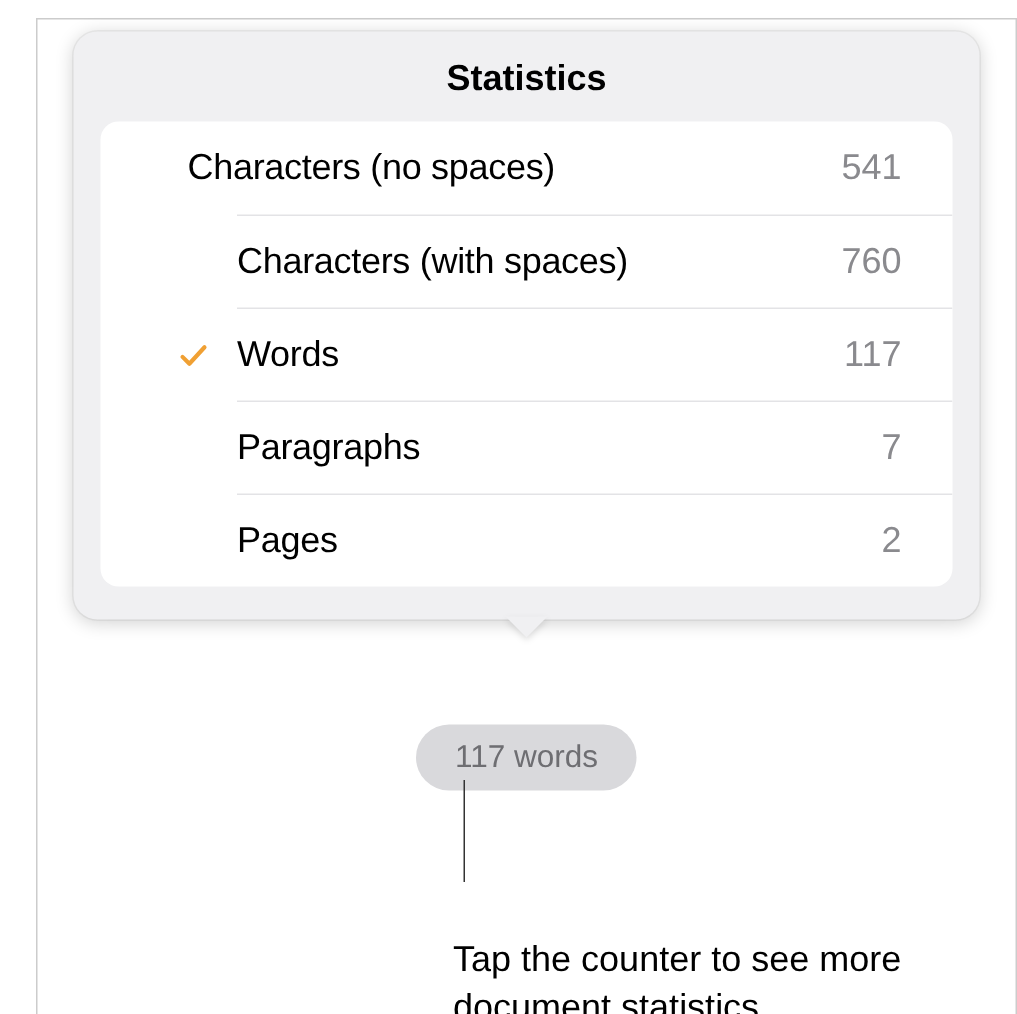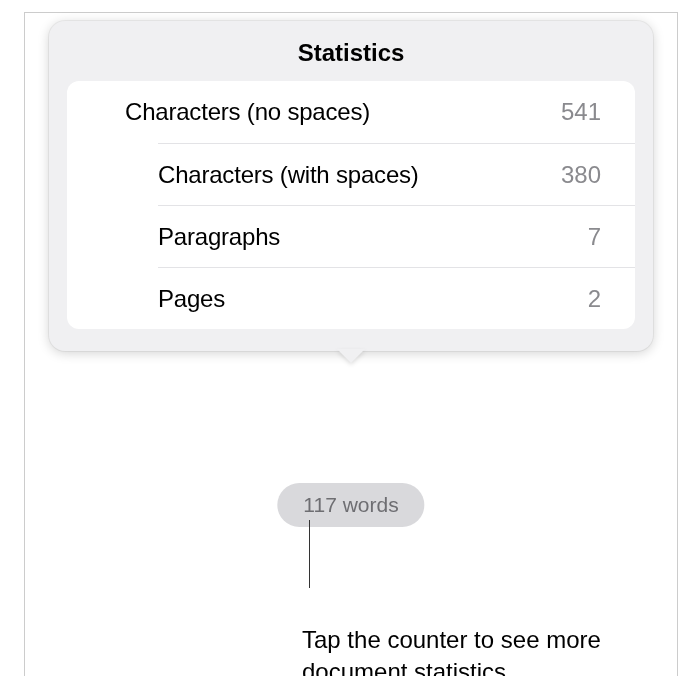--- a/index.html
+++ b/index.html
@@ -134,23 +134,32 @@
 
       <div class="stat-row">
         <span class="check-col"></span>
         <span class="stat-label">Characters (no spaces)</span>
         <span class="stat-value">541</span>
       </div>
 
       <div class="stat-row">
         <span class="check-col"></span>
         <span class="stat-label">Characters (with spaces)</span>
-        <span class="stat-value">380</span>
+        <span class="stat-value">760</span>
       </div>
 
+      <div class="stat-row">
+        <span class="check-col">
+          <svg class="check-icon" viewBox="0 0 24 24" fill="none" stroke="currentColor" stroke-width="3" stroke-linecap="round" stroke-linejoin="round">
+            <polyline points="4 13 9 18 20 6"></polyline>
+          </svg>
+        </span>
+        <span class="stat-label">Words</span>
+        <span class="stat-value">117</span>
+      </div>
 
       <div class="stat-row">
         <span class="check-col"></span>
         <span class="stat-label">Paragraphs</span>
         <span class="stat-value">7</span>
       </div>
 
       <div class="stat-row">
         <span class="check-col"></span>
         <span class="stat-label">Pages</span>

